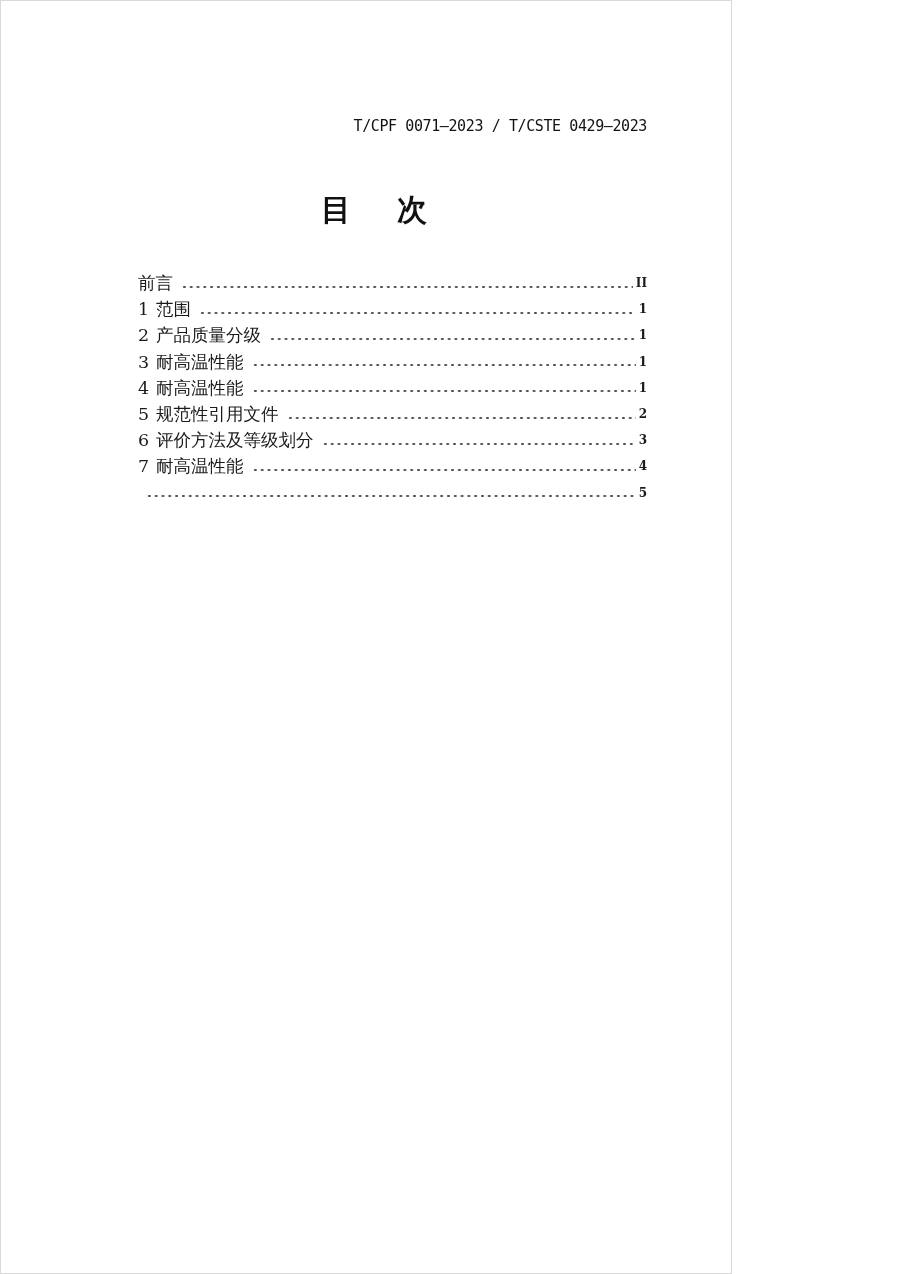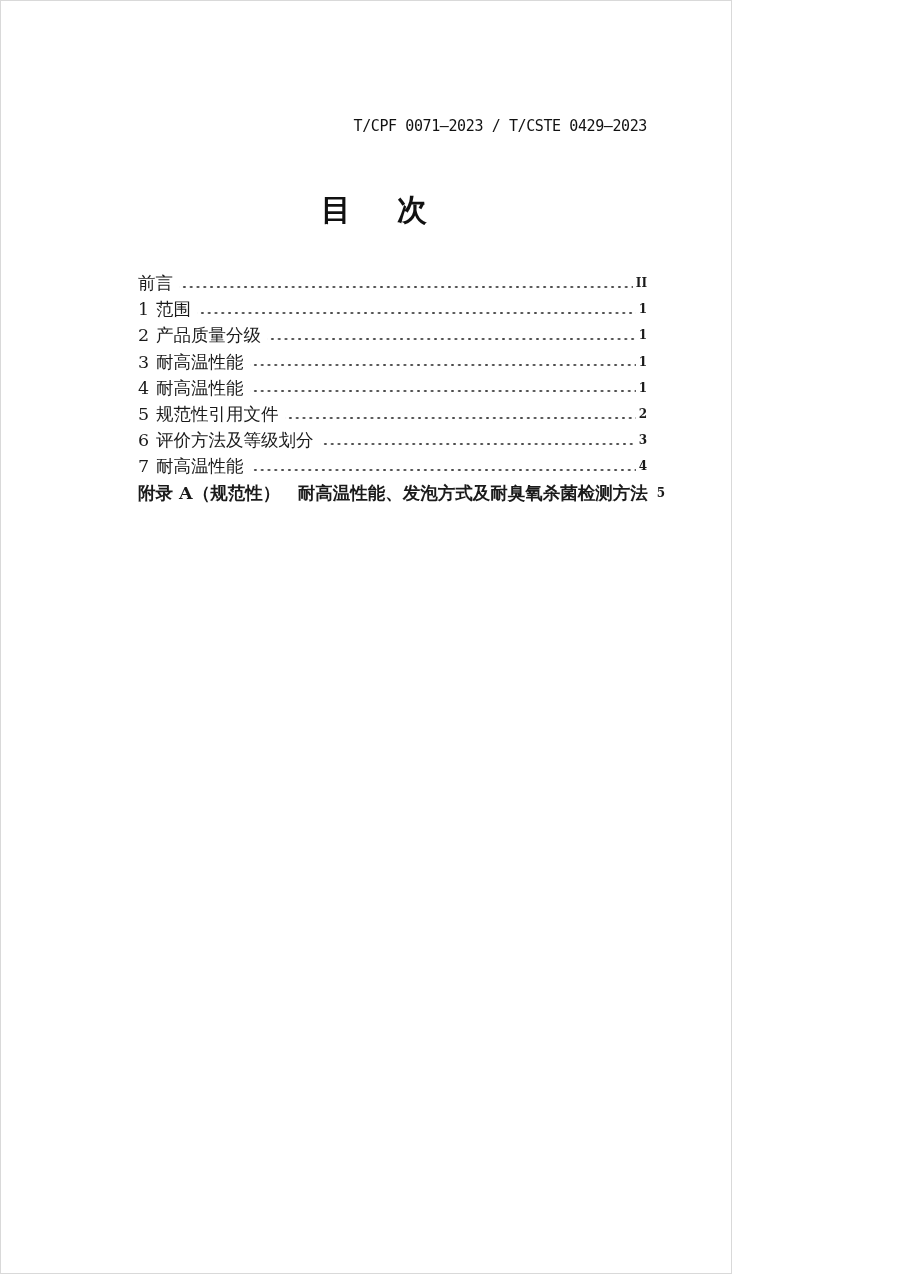--- a/index.html
+++ b/index.html
@@ -167,21 +167,20 @@
 
   <div class="toc-row">
     <span class="num">7</span>
     <span class="entry-title">耐高温性能</span>
     <span class="leader"></span>
     <span class="pg">4</span>
   </div>
 
   <div class="toc-row">
 
-    <span class="entry-title">附录 A（规范性）　耐高温性能、发泡方式及耐臭氧杀菌检测方法</span>
     <span class="leader"></span>
     <span class="pg">5</span>
   </div>
 </div>
 
   <div class="footer-pagenum">I</div>
 
 </div>
 
 </body></html>

